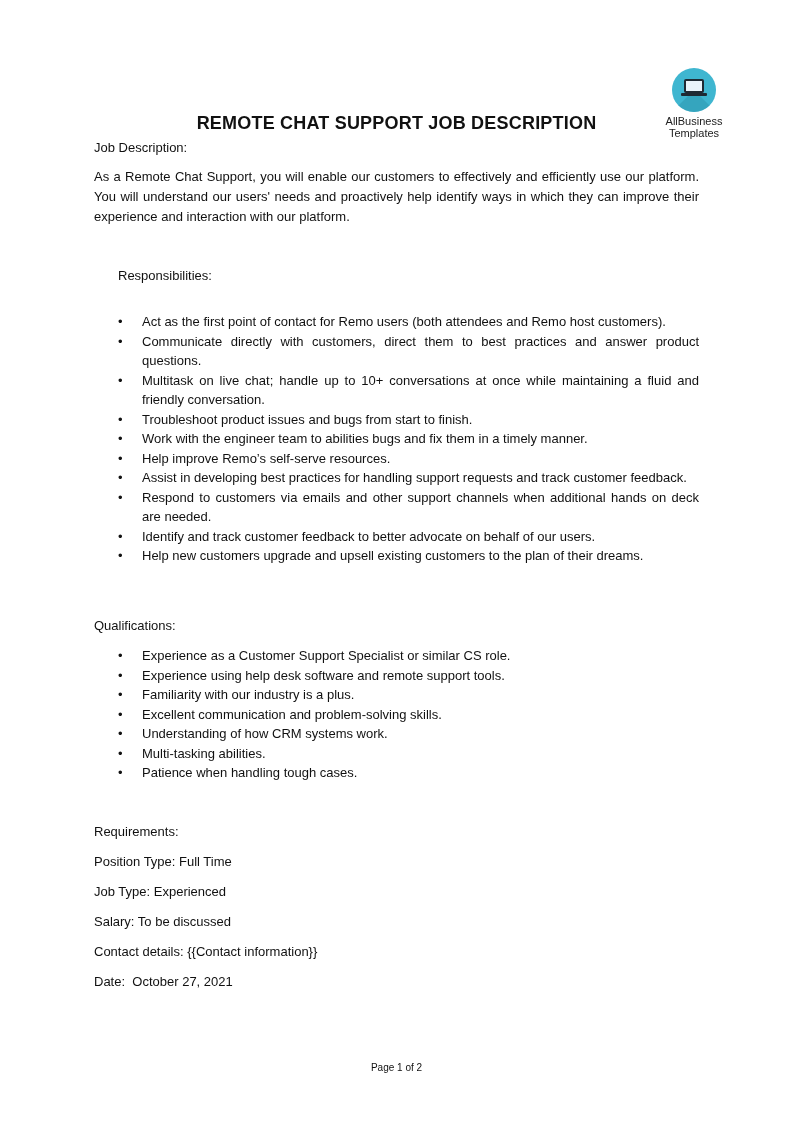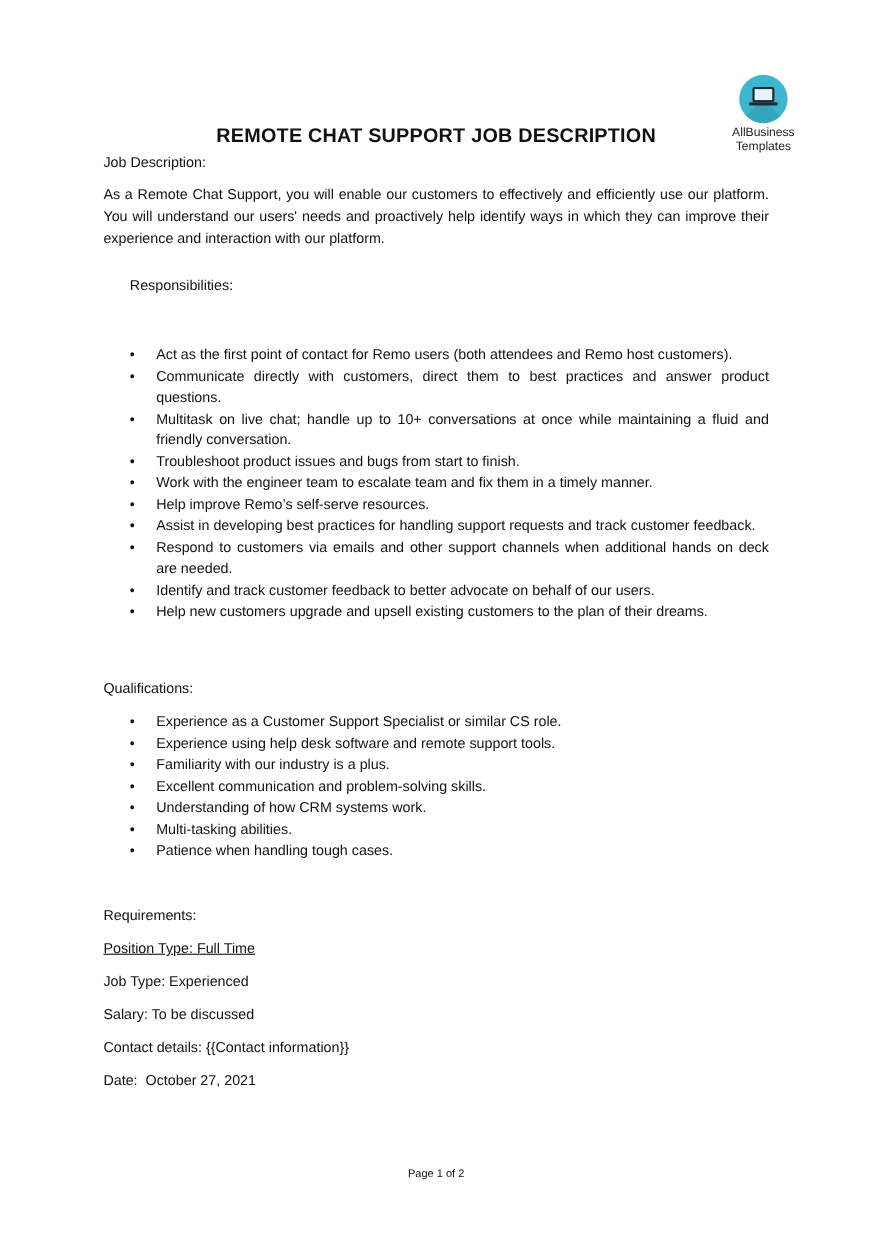--- a/index.html
+++ b/index.html
@@ -38,45 +38,45 @@
     <div>AllBusiness</div>
     <div>Templates</div>
   </div>
 </div>
 
 <div class="title">REMOTE CHAT SUPPORT JOB DESCRIPTION</div>
 
 <div class="heading" style="top:140px;">Job Description:</div>
 <div class="para" style="top:167px;">As a Remote Chat Support, you will enable our customers to effectively and efficiently use our platform. You will understand our users' needs and proactively help identify ways in which they can improve their experience and interaction with our platform.</div>
 
-<div class="heading" style="top:252px;padding-left:24px;">Responsibilities:</div>
+<div class="heading" style="top:268px;padding-left:24px;">Responsibilities:</div>
 <ul class="blist" style="top:296px;margin-top:16px;">
   <li>Act as the first point of contact for Remo users (both attendees and Remo host customers).</li>
   <li>Communicate directly with customers, direct them to best practices and answer product questions.</li>
   <li>Multitask on live chat; handle up to 10+ conversations at once while maintaining a fluid and friendly conversation.</li>
   <li>Troubleshoot product issues and bugs from start to finish.</li>
-  <li>Work with the engineer team to escalate team and fix them in a timely manner.</li>
+  <li>Work with the engineer team to abilities bugs and fix them in a timely manner.</li>
   <li>Help improve Remo’s self-serve resources.</li>
   <li>Assist in developing best practices for handling support requests and track customer feedback.</li>
   <li>Respond to customers via emails and other support channels when additional hands on deck are needed.</li>
   <li>Identify and track customer feedback to better advocate on behalf of our users.</li>
   <li>Help new customers upgrade and upsell existing customers to the plan of their dreams.</li>
 </ul>
 
 <div class="heading" style="top:618px;">Qualifications:</div>
 <ul class="blist" style="top:646px;">
   <li>Experience as a Customer Support Specialist or similar CS role.</li>
   <li>Experience using help desk software and remote support tools.</li>
   <li>Familiarity with our industry is a plus.</li>
   <li>Excellent communication and problem-solving skills.</li>
   <li>Understanding of how CRM systems work.</li>
   <li>Multi-tasking abilities.</li>
   <li>Patience when handling tough cases.</li>
 </ul>
 
 <div class="heading" style="top:824px;">Requirements:</div>
-<div class="req" style="top:854px;text-decoration:underline;">Position Type: Full Time</div>
+<div class="req" style="top:854px;">Position Type: Full Time</div>
 <div class="req" style="top:884px;">Job Type: Experienced</div>
 <div class="req" style="top:914px;">Salary: To be discussed</div>
 <div class="req" style="top:944px;">Contact details: {{Contact information}}</div>
 <div class="req" style="top:974px; white-space:pre;">Date:  October 27, 2021</div>
 
 <div class="footer">Page 1 of 2</div>
 
 </body></html>

